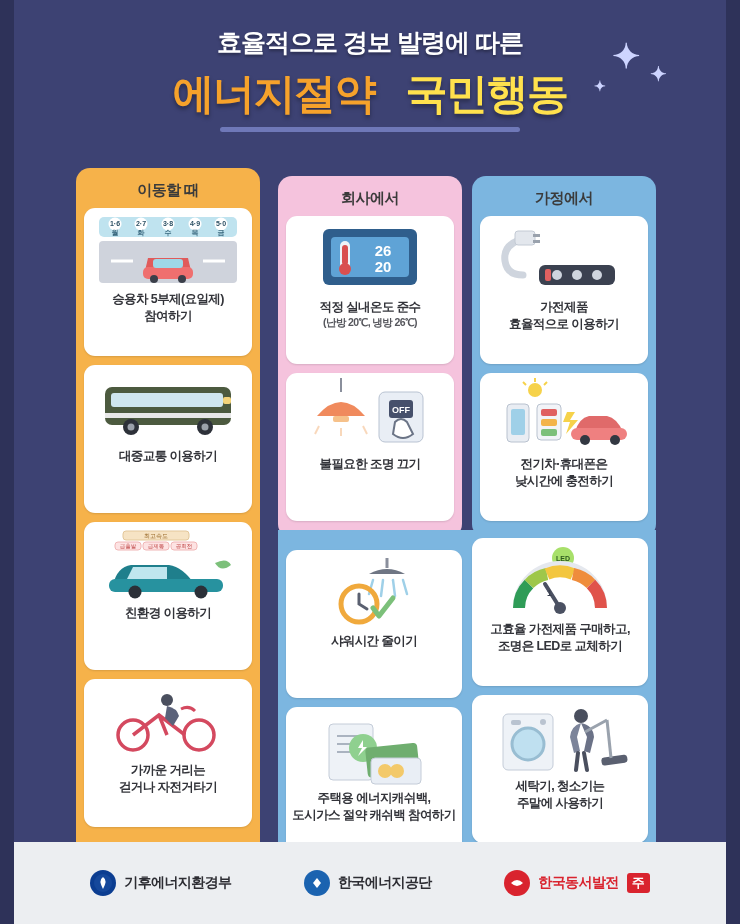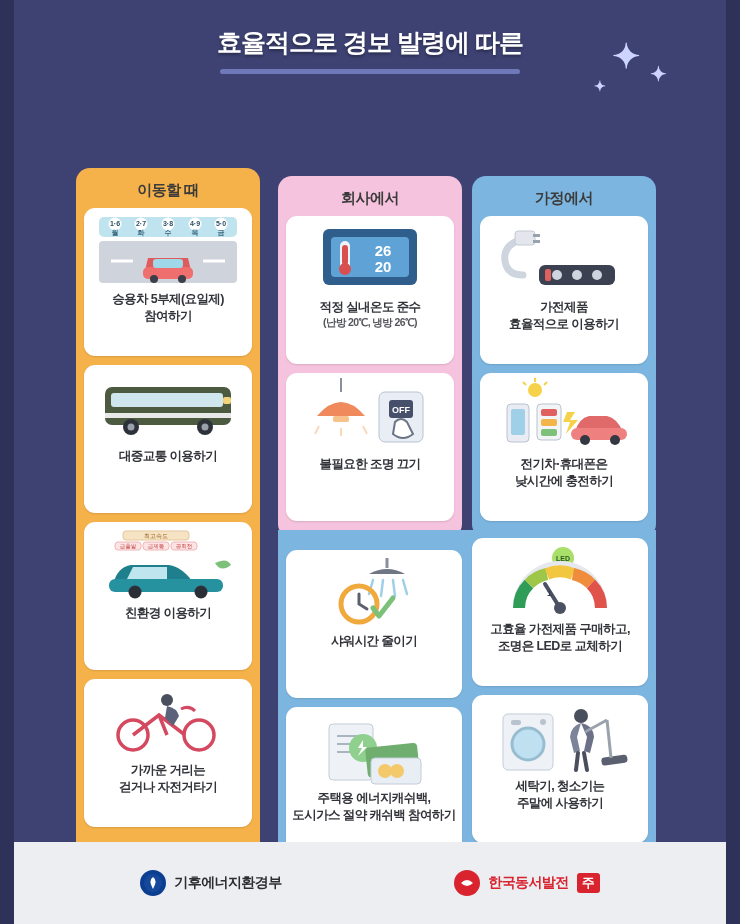--- a/index.html
+++ b/index.html
@@ -142,20 +142,25 @@
 </head>
 <body>
 
 <div class="side-l"></div>
 <div class="side-r"></div>
 
 <div class="poster">
 
   <div class="header">
     <div class="title-small">효율적으로 경보 발령에 따른</div>
+    <div class="title-main">
+      <span class="t-orange">에너지절약</span>
+      <span>&nbsp;</span>
+      <span class="t-yellow">국민행동</span>
+    </div>
     <div class="underline"></div>
     <div class="sparkle sp1">✦</div>
     <div class="sparkle sp2">✦</div>
     <div class="sparkle sp3">✦</div>
   </div>
 
   <div class="columns">
 
     <div class="col col-move">
       <div class="col-head">이동할 때</div>
@@ -442,20 +447,29 @@
     <div class="logo">
       <div class="mark m-gov">
         <svg width="20" height="20" viewBox="0 0 20 20">
             <circle cx="10" cy="10" r="9" fill="#15489b"></circle>
             <path d="M10 4 q5 3 0 12 q-5-9 0-12z" fill="#fff"></path>
           </svg>
       </div>
       <div class="txt">기후에너지환경부</div>
     </div>
     <div class="logo">
+      <div class="mark m-kea">
+        <svg width="20" height="20" viewBox="0 0 20 20">
+            <circle cx="10" cy="10" r="9" fill="#1b63b0"></circle>
+            <path d="M10 5 l4 5 l-4 5 l-4-5z" fill="#fff"></path>
+          </svg>
+      </div>
+      <div class="txt">한국에너지공단</div>
+    </div>
+    <div class="logo">
       <div class="mark m-ewp">
         <svg width="20" height="20" viewBox="0 0 20 20">
             <circle cx="10" cy="10" r="9" fill="#d9232e"></circle>
             <path d="M4 10 q6-6 12 0 q-6 6 -12 0z" fill="#fff"></path>
           </svg>
       </div>
       <div class="ewp-txt">한국동서발전</div>
       <div class="ewp-box">주</div>
     </div>
   </div>

